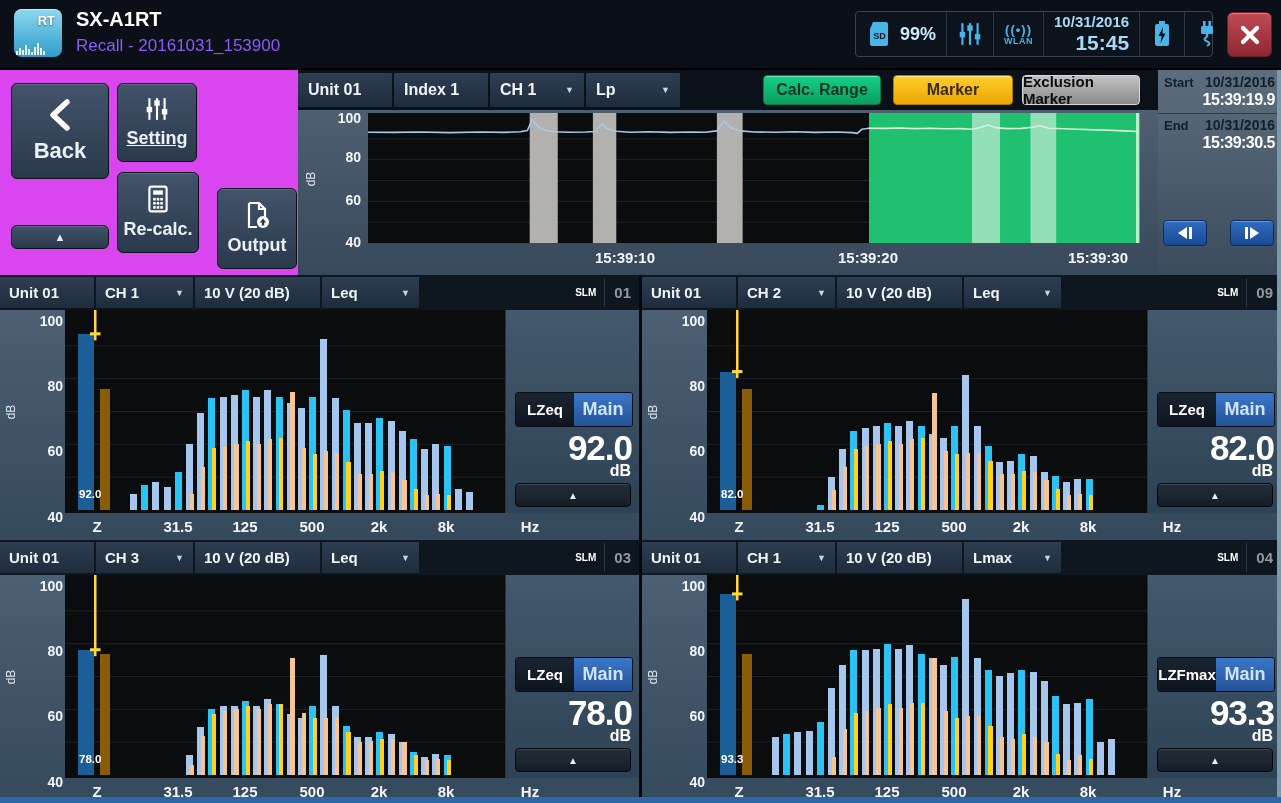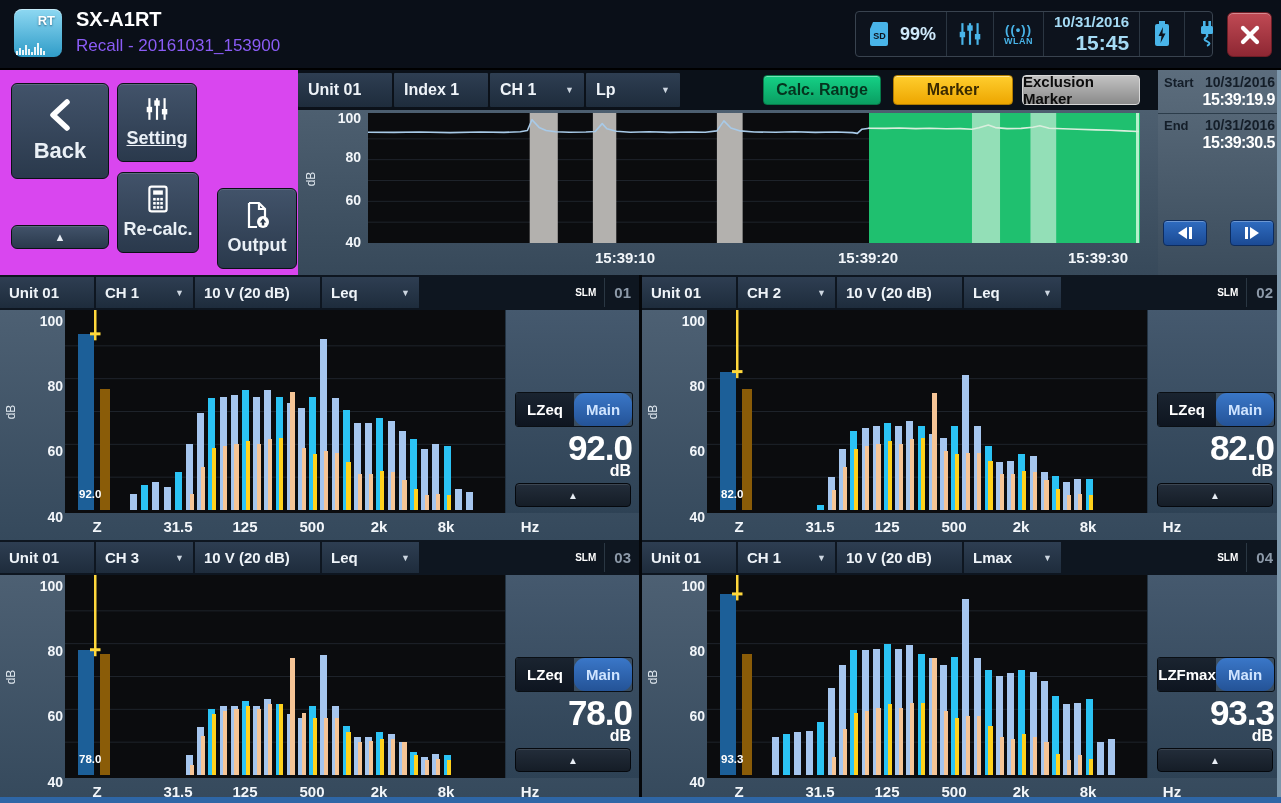--- a/index.html
+++ b/index.html
@@ -81,21 +81,21 @@
   .slm-body{position:relative;height:230px;background:linear-gradient(180deg,#4d6073,#35495c);}
   .spectrum{position:absolute;left:65px;top:0;background:#0b0c0e;}
   .slm-body .yt{right:576px;width:60px;font-size:14px;}
   .slm-body .db-rot{left:4px;top:95px;}
   .slm-body .xt{top:208px;}
   .xunit{position:absolute;transform:translateX(-50%);font-size:15px;font-weight:bold;color:#f2f6fa;top:208px;}
   .vpanel{position:absolute;left:505px;top:0;width:134px;height:203px;background:linear-gradient(180deg,#45596e,#2e4255);border-left:1px solid #233342;box-sizing:border-box;padding-left:28px;}
   .seg{position:absolute;left:9px;top:82px;width:116px;height:33px;display:flex;border:1px solid #0a0f14;border-radius:3px;overflow:hidden;}
   .seg button{flex:1;border:none;font-weight:bold;cursor:pointer;font-family:inherit;padding:0;}
   .seg .seg-l{background:linear-gradient(180deg,#1a2430,#0e1520);color:#fff;font-size:15px;}
-  .seg .seg-r{background:linear-gradient(180deg,#3a77c8,#245397);color:#cfe4ff;font-size:15px;border-radius:11px;}
+  .seg .seg-r{background:linear-gradient(180deg,#3a77c8,#245397);color:#cfe4ff;font-size:18px;}
   .val{position:absolute;right:7px;top:118px;font-size:35px;font-weight:bold;color:#fff;letter-spacing:-1px;}
   .vunit{position:absolute;right:8px;top:152px;font-size:16px;font-weight:bold;color:#fff;}
   .collapse{position:absolute;left:9px;top:173px;width:116px;height:24px;border-radius:4px;border:1px solid #05080d;
             background:linear-gradient(180deg,#232d3a,#151d27);box-shadow:inset 0 1px 0 rgba(255,255,255,.12);
             color:#e8eef5;font-size:10px;cursor:pointer;}
   
   #right-strip{position:absolute;right:0;top:70px;width:4px;height:727px;background:#7d97ab;z-index:6;}
   #bottom-strip{position:absolute;left:0;top:797px;width:1281px;height:6px;background:#2e66a6;z-index:6;}
   svg{display:block;}
 </style>
@@ -435,21 +435,21 @@
           </div>
       <div class="hcell" style="left:195px;width:125px">
         <span>10 V (20 dB)</span>
           </div>
       <div class="hcell" style="left:322px;width:97px">
         <span>Leq</span>
         <span class="caret">▼</span>
           </div>
       <div class="slm-tag">
         <span class="slm-word">SLM</span>
-        <span class="slm-num">02</span>
+        <span class="slm-num">09</span>
           </div>
     </header>
     <div class="slm-body">
       <span class="db-rot">dB</span>
       <span class="yt" style="top:11px">100</span>
       <span class="yt" style="top:76px">80</span>
       <span class="yt" style="top:141px">60</span>
       <span class="yt" style="top:207px">40</span>
       <svg class="spectrum" width="440" height="203">
             <line x1="0" y1="167.165" x2="440" y2="167.165" stroke="#1f242b" stroke-width="1"></line>

